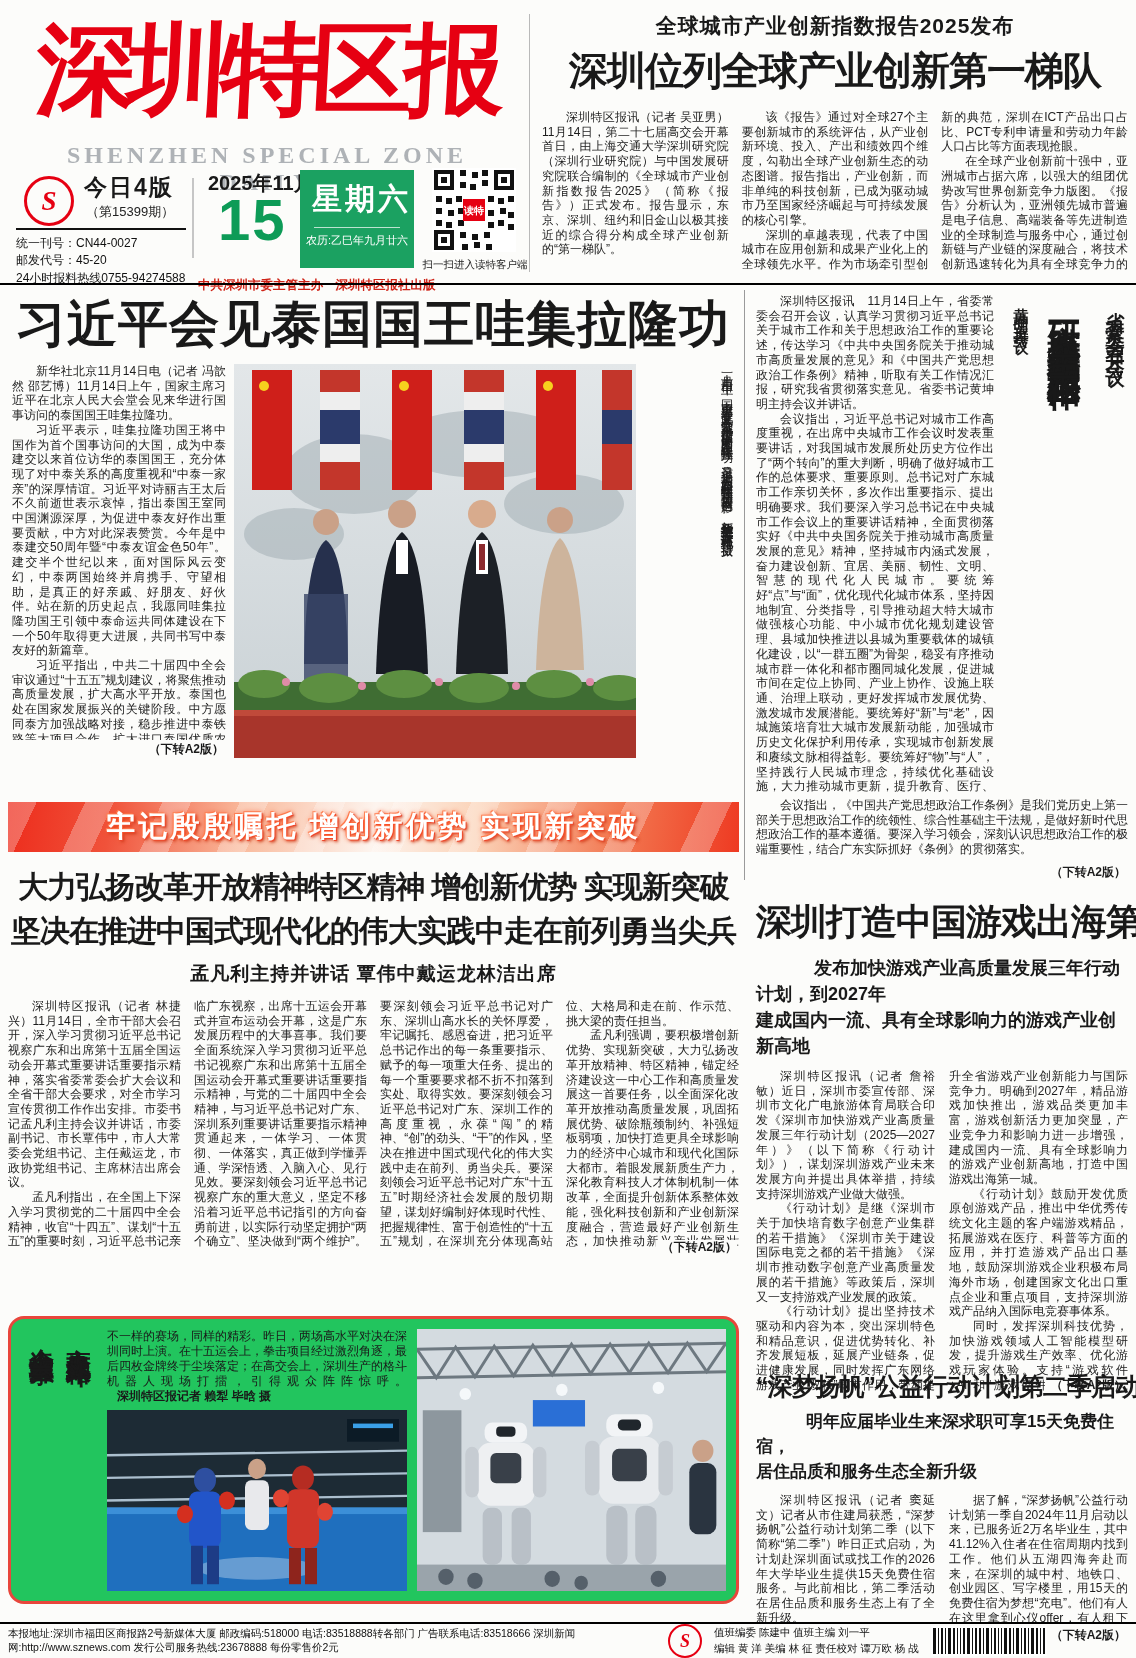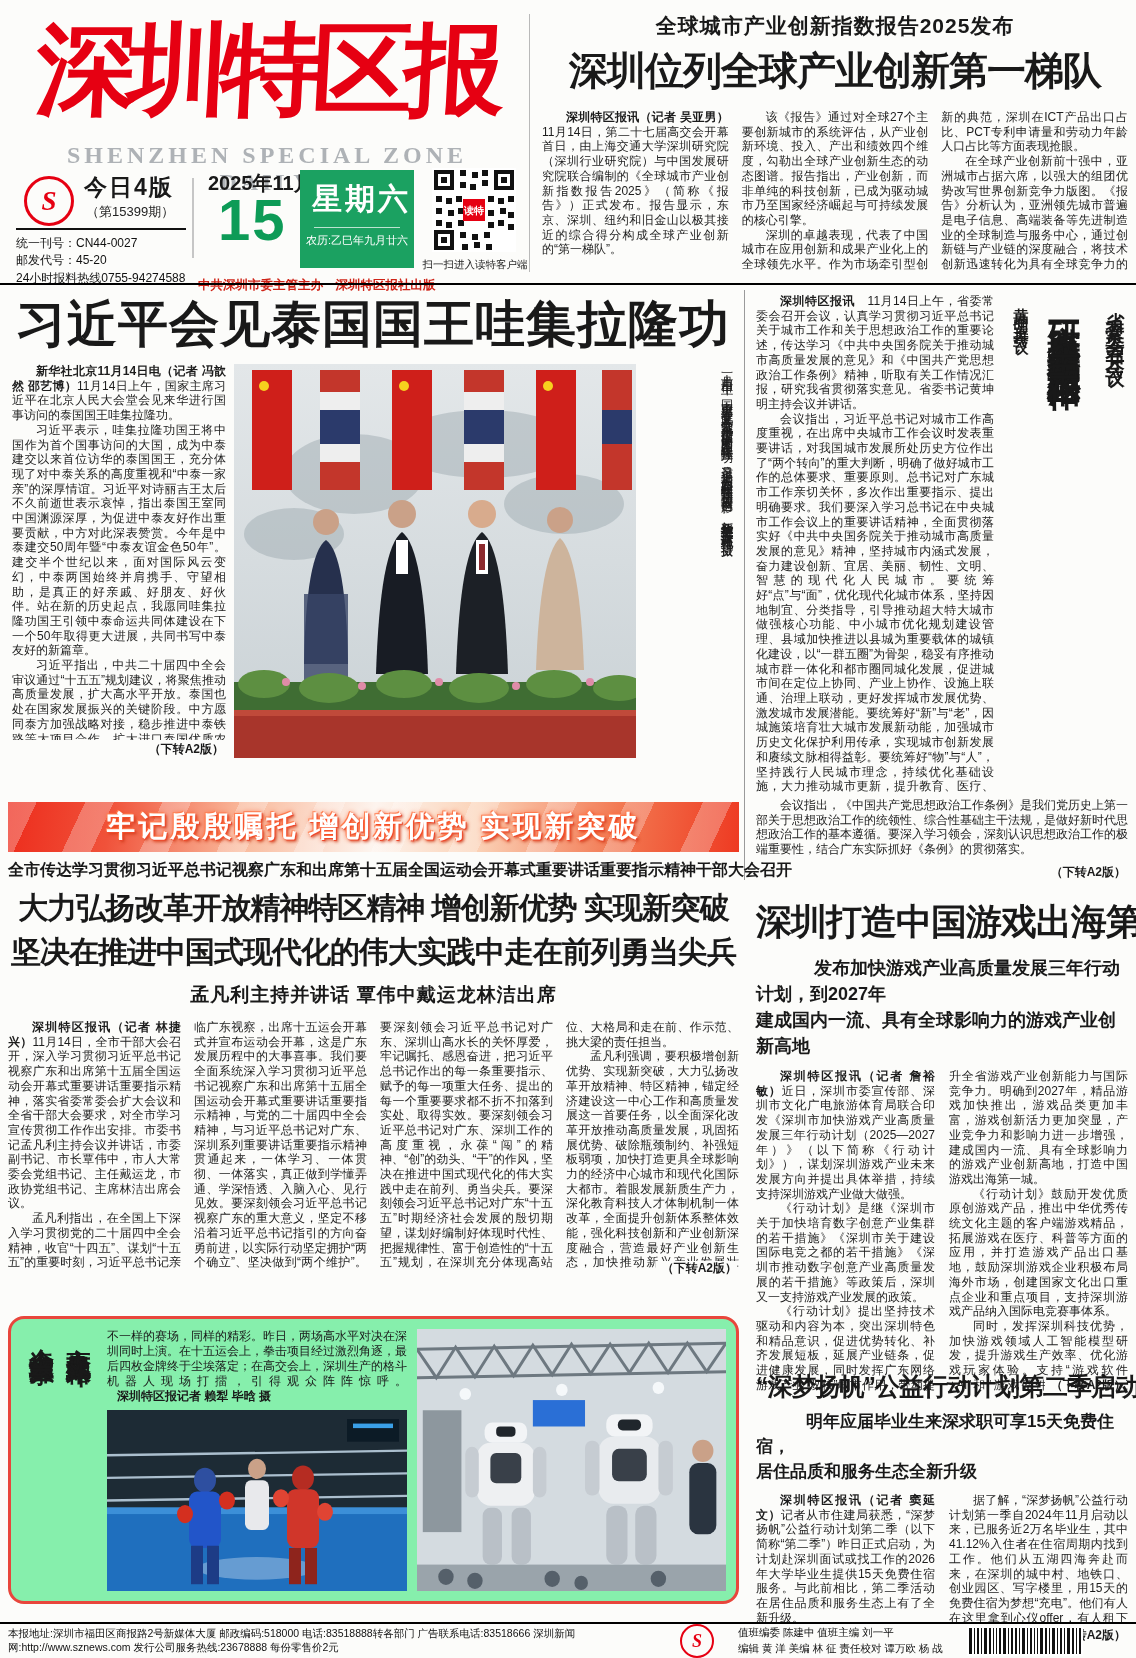--- a/index.html
+++ b/index.html
@@ -27,21 +27,21 @@
   .weekbox .wk{font-size:30px;font-weight:900;margin-top:9px;letter-spacing:3px;padding-left:9px;}
   .weekbox .wline{width:86px;height:1px;background:rgba(255,255,255,.7);margin:7px auto 5px;}
   .weekbox .lunar{font-size:11px;}
   .hd-org{left:198px;top:277px;width:240px;font-size:12.5px;font-weight:700;color:#cf2418;}
   .hd-qr{left:432px;top:168px;}
   .hd-qrcap{left:420px;top:258px;width:110px;font-size:10.5px;text-align:center;color:#222;}
   .hd-vdiv2{left:529px;top:14px;width:1px;height:258px;background:#b9b9b9;}
   
   .bt{font-size:12px;line-height:14.7px;text-align:justify;color:#1c1c1c;}
   .bt p{margin:0;text-indent:2em;}
-  .bt b{font-weight:700;}
+  .bt b{font-weight:400;}
   .jump{position:absolute;right:2px;bottom:0;font-size:12px;font-weight:600;background:#fcfcfa;padding-left:6px;margin-top:16px;}
   
   .tr-art{left:542px;top:12px;width:586px;}
   .tr-kicker{text-align:center;font-size:21px;font-weight:700;letter-spacing:1px;}
   .tr-head{text-align:center;font-size:39px;font-weight:900;letter-spacing:-1px;margin-top:4px;white-space:nowrap;}
   .tr-body{margin-top:12px;column-count:3;column-gap:13px;height:174px;overflow:hidden;}
   
   .page-rule{left:0;top:283px;width:1136px;height:2px;background:#000;}
   
   .lead-head{left:8px;top:291px;width:730px;text-align:center;font-size:50px;font-weight:900;
@@ -82,31 +82,31 @@
   .game-sub .ind{text-indent:58px;display:block;}
   .game-body{position:relative;margin-top:10px;column-count:2;column-gap:14px;height:324px;overflow:hidden;}
   
   .dream{left:756px;top:1370px;width:372px;}
   .dream-head{text-align:center;font-size:25px;font-weight:900;letter-spacing:-1px;white-space:nowrap;}
   .dream-sub{font-size:17px;font-weight:700;line-height:25px;margin-top:6px;}
   .dream-sub .ind{text-indent:50px;display:block;}
   .dream-body{position:relative;margin-top:9px;column-count:2;column-gap:14px;height:150px;overflow:hidden;}
   
   .pbox{left:8px;top:1316px;width:731px;height:288px;border:3px solid #e8463c;border-radius:16px;
-      box-sizing:border-box;background:#86efac;padding:10px;display:flex;gap:10px;}
+      box-sizing:border-box;background:#22c55e;padding:10px;display:flex;gap:10px;}
   .pbox-vtitle{writing-mode:vertical-rl;font-size:25px;font-weight:900;line-height:37px;
       letter-spacing:1.5px;height:100%;flex:0 0 76px;}
   .pbox-mid{flex:0 0 300px;display:flex;flex-direction:column;}
   .pbox-cap{font-size:12px;line-height:15px;text-align:justify;}
   .pbox-cap b{font-weight:900;margin-left:10px;white-space:nowrap;}
   .pbox-boxing{flex:1;margin-top:6px;}
   .pbox-robot{flex:1;height:100%;}
   
   .footer{left:0;top:1622px;width:1136px;height:36px;border-top:2px solid #000;
-      display:flex;align-items:center;gap:24px;padding:0 8px;box-sizing:border-box;}
+      display:flex;align-items:center;gap:12px;padding:0 8px;box-sizing:border-box;}
   .ft-info{font-size:10.5px;color:#111;width:648px;}
   .ft-duty{font-size:10.5px;line-height:1.5;color:#111;}
   .ft-logo{flex:0 0 auto;width:30px;height:30px;border-width:2px;font-size:18px;}
   svg{display:block;}
 </style>
 </head>
 <body>
 
 <div class="page">
 
@@ -327,21 +327,20 @@
       <p>会议指出，《中国共产党思想政治工作条例》是我们党历史上第一部关于思想政治工作的统领性、综合性基础主干法规，是做好新时代思想政治工作的基本遵循。要深入学习领会，深刻认识思想政治工作的极端重要性，结合广东实际抓好《条例》的贯彻落实。</p>
       <div class="jump">（下转A2版）</div>
     </div>
   </div>
 
   <div class="abs banner">
     <div class="banner-text">牢记殷殷嘱托  增创新优势  实现新突破</div>
   </div>
 
   <div class="abs city">
-    <div class="city-kicker">全市传达学习贯彻习近平总书记视察广东和出席第十五届全国运动会开幕式重要讲话重要指示精神干部大会召开</div>
     <div class="city-h1">大力弘扬改革开放精神特区精神  增创新优势  实现新突破</div>
     <div class="city-h2">坚决在推进中国式现代化的伟大实践中走在前列勇当尖兵</div>
     <div class="city-byline">孟凡利主持并讲话  覃伟中戴运龙林洁出席</div>
     <div class="city-body bt">
       <p><b>深圳特区报讯（记者 林捷兴）</b><span>11月14日，全市干部大会召开，深入学习贯彻习近平总书记视察广东和出席第十五届全国运动会开幕式重要讲话重要指示精神，落实省委常委会扩大会议和全省干部大会要求，对全市学习宣传贯彻工作作出安排。市委书记孟凡利主持会议并讲话，市委副书记、市长覃伟中，市人大常委会党组书记、主任戴运龙，市政协党组书记、主席林洁出席会议。</span></p>
       <p>孟凡利指出，在全国上下深入学习贯彻党的二十届四中全会精神，收官“十四五”、谋划“十五五”的重要时刻，习近平总书记亲临广东视察，出席十五运会开幕式并宣布运动会开幕，这是广东发展历程中的大事喜事。我们要全面系统深入学习贯彻习近平总书记视察广东和出席第十五届全国运动会开幕式重要讲话重要指示精神，与党的二十届四中全会精神，与习近平总书记对广东、深圳系列重要讲话重要指示精神贯通起来，一体学习、一体贯彻、一体落实，真正做到学懂弄通、学深悟透、入脑入心、见行见效。要深刻领会习近平总书记视察广东的重大意义，坚定不移沿着习近平总书记指引的方向奋勇前进，以实际行动坚定拥护“两个确立”、坚决做到“两个维护”。要深刻领会习近平总书记对广东、深圳山高水长的关怀厚爱，牢记嘱托、感恩奋进，把习近平总书记作出的每一条重要指示、赋予的每一项重大任务、提出的每一个重要要求都不折不扣落到实处、取得实效。要深刻领会习近平总书记对广东、深圳工作的高度重视，永葆“闯”的精神、“创”的劲头、“干”的作风，坚决在推进中国式现代化的伟大实践中走在前列、勇当尖兵。要深刻领会习近平总书记对广东“十五五”时期经济社会发展的殷切期望，谋划好编制好体现时代性、把握规律性、富于创造性的“十五五”规划，在深圳充分体现高站位、大格局和走在前、作示范、挑大梁的责任担当。</p>
       <p>孟凡利强调，要积极增创新优势、实现新突破，大力弘扬改革开放精神、特区精神，锚定经济建设这一中心工作和高质量发展这一首要任务，以全面深化改革开放推动高质量发展，巩固拓展优势、破除瓶颈制约、补强短板弱项，加快打造更具全球影响力的经济中心城市和现代化国际大都市。着眼发展新质生产力，深化教育科技人才体制机制一体改革，全面提升创新体系整体效能，强化科技创新和产业创新深度融合，营造最好产业创新生态，加快推动新兴产业发展壮大、未来产业成形成势、传统产业优化升级，突出抓好重点产业、重点产品、重点集群、重点企业，加快构建具有深圳特点和深圳优势、更具国际竞争力的现代化产业体系。进一步完善体制机制，落实好省“百县千镇万村高质量发展工程”，在全国全省一盘棋中更好发挥辐射带动作用。坚定不移进一步全面深化改革、扩大高水平开放，深入推进深圳综合改革试点，主动研究解答经济社会发展中出现的新课题，积极参与建设好服务好运用好全国统一大市场，稳步扩大制度型开放，深入实施自贸试验区提升战略，在服务国内国际双循环中作基地、作平台、作通道、作枢纽。坚持有效市场和有为政府相结合，充分发挥市场在资源配置中的决定性作用，更好发挥政府作用，促进各种所有制经济优势互补、共同发展。</p>
       <div class="jump">（下转A2版）</div>
     </div>
   </div>

